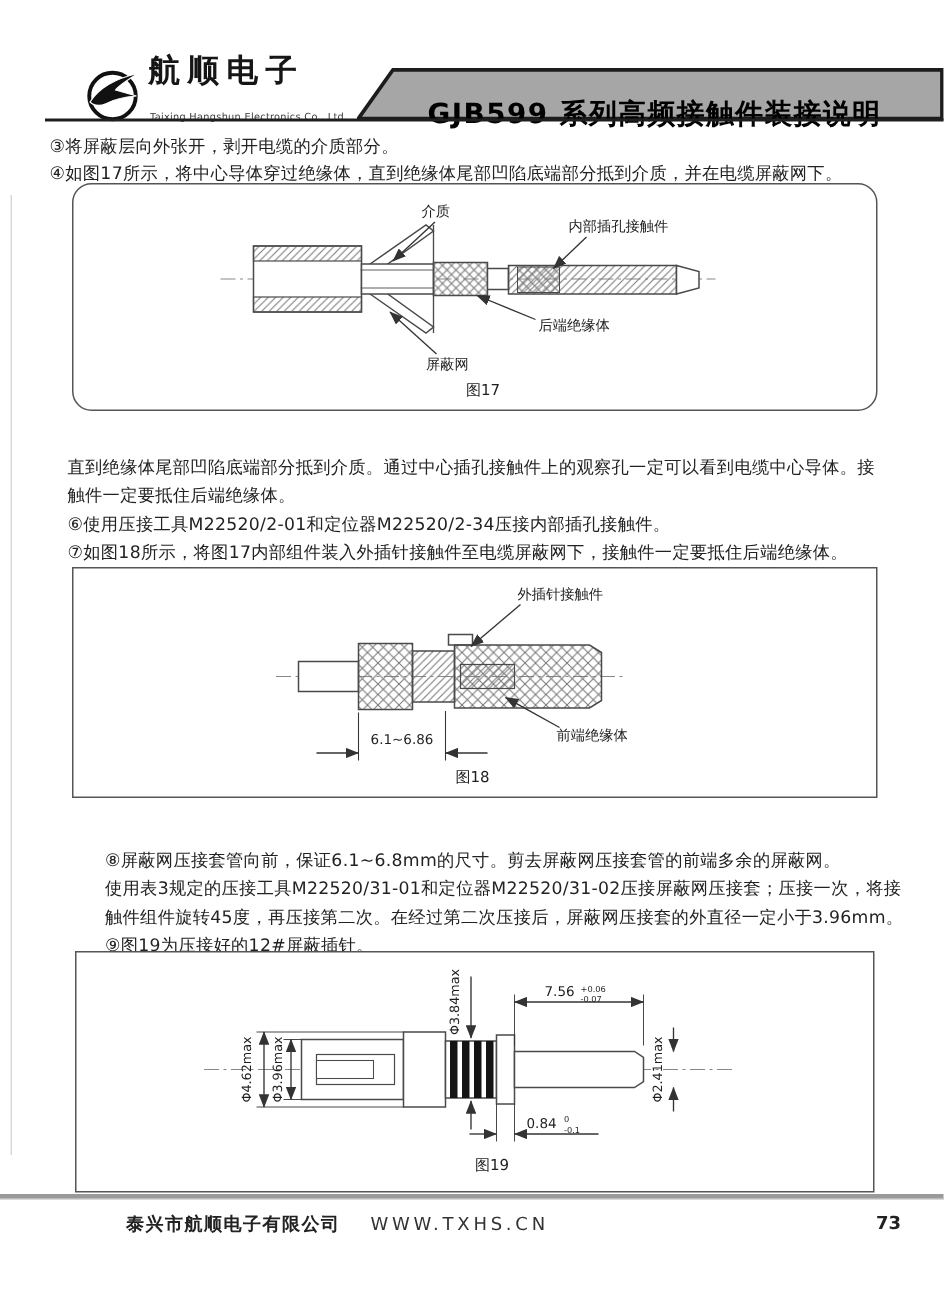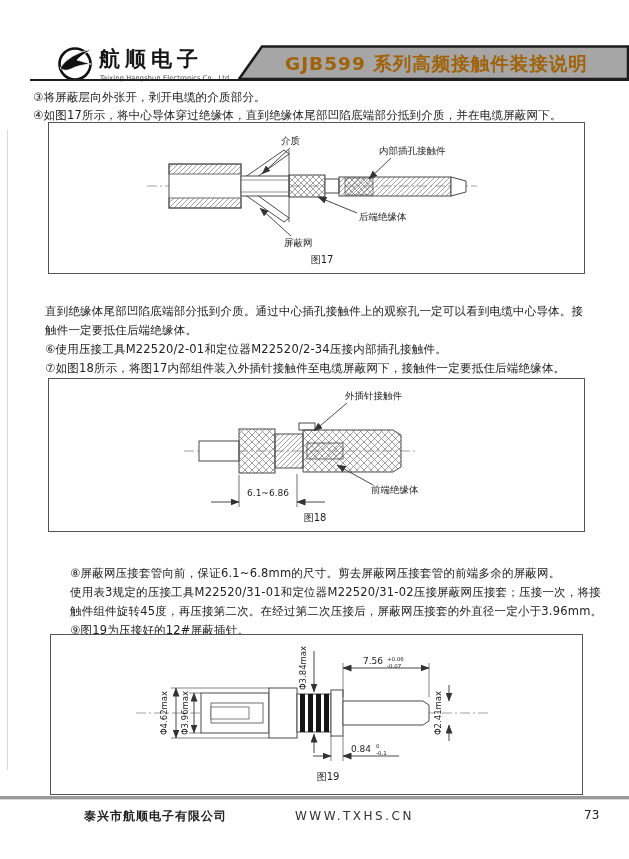--- a/index.html
+++ b/index.html
@@ -4,68 +4,68 @@
 <style>
   html,body{margin:0;padding:0;}
   body{
     width:629px;height:859px;position:relative;background:#ffffff;overflow:hidden;
     font-family:"DejaVu Sans","Liberation Sans",sans-serif;color:#1e1e1e;
   }
   .abs{position:absolute;}
   
   .logo-cn{font-size:21px;font-weight:bold;letter-spacing:5px;color:#151515;white-space:nowrap;}
   .logo-en{font-size:6.5px;color:#3a3a3a;letter-spacing:.2px;white-space:nowrap;}
-  .band-title{font-size:18.5px;font-weight:bold;color:#a16207;letter-spacing:1px;white-space:nowrap;}
+  .band-title{font-size:18.5px;font-weight:bold;color:#000000;letter-spacing:1px;white-space:nowrap;margin-top:12px;}
   .header-line{left:30px;right:0;top:79px;height:2px;background:#1f1f1f;}
   
   .txt{width:540px;font-size:11.5px;line-height:18px;letter-spacing:.2px;color:#222;}
   .txt p{margin:0;}
   
   .figbox{border:1px solid #555;background:#fff;}
   svg text{font-family:"DejaVu Sans","Liberation Sans",sans-serif;fill:#1e1e1e;}
   .lbl{font-size:9.5px;}
   .cap{font-size:10px;}
   .dimtxt{font-size:9px;}
   .toltxt{font-size:5.5px;}
   .rot{font-size:8.5px;}
   
   .footline{left:0;right:0;top:796px;height:3px;background:#9a9a9a;border-bottom:1px solid #d9d9d9;}
   .foot-company{font-size:12px;font-weight:bold;color:#222;letter-spacing:1px;white-space:nowrap;}
-  .foot-site{font-size:12px;color:#333;letter-spacing:2.5px;white-space:nowrap;margin-left:48px;}
-  .foot-page{font-size:12px;font-weight:normal;color:#222;}
+  .foot-site{font-size:12px;color:#333;letter-spacing:2.5px;white-space:nowrap;}
+  .foot-page{font-size:12px;font-weight:bold;color:#222;}
   .scan-edge{left:7px;top:130px;height:640px;width:1px;background:#d8d8d8;}
 </style>
 </head>
 <body>
 
 <div class="abs scan-edge"></div>
 
 <div class="abs" style="left:56px;top:42px;width:40px;height:44px;">
   <svg width="40" height="44" viewBox="0 0 40 44">
     <circle cx="19" cy="22" r="15.5" fill="none" stroke="#111" stroke-width="2.6"></circle>
     <path d="M4,26 Q13,12 36,7 Q23,15 21,18 L35,22 Q22,23 15,27 Q8,30 4,26 Z" fill="#111" stroke="#fff" stroke-width="0.8"></path>
   </svg>
 </div>
-<div class="abs logo-cn" style="left:99px;top:45px;">航顺电子</div>
+<div class="abs logo-cn" style="left:99px;top:33px;">航顺电子</div>
 <div class="abs logo-en" style="left:100px;top:74px;">Taixing Hangshun Electronics Co., Ltd.</div>
 
 <div class="abs" style="left:238px;top:45px;width:391px;height:36px;">
   <svg width="391" height="36" viewBox="0 0 391 36">
     <polygon points="24,1.5 390,1.5 390,34 1,34" fill="#a6a6a6" stroke="#1c1c1c" stroke-width="2.5"></polygon>
   </svg>
 </div>
 <div class="abs band-title" style="left:285px;top:51px;">GJB599 系列高频接触件装接说明</div>
 <div class="abs header-line"></div>
 
 <div class="abs txt" style="left:33px;top:88px;">
   <p>③将屏蔽层向外张开，剥开电缆的介质部分。</p>
   <p>④如图17所示，将中心导体穿过绝缘体，直到绝缘体尾部凹陷底端部分抵到介质，并在电缆屏蔽网下。</p>
 </div>
 
-<div class="abs figbox" style="left:48px;top:122px;width:535px;height:150px;">
+<div class="abs figbox" style="left:48px;top:122px;width:535px;height:150px;border-radius:13px;">
   <svg width="533" height="148" viewBox="0 0 533 148">
     <defs>
       <pattern id="diag17" width="5" height="5" patternUnits="userSpaceOnUse">
         <path d="M-1,1 l2,-2 M0,5 l5,-5 M4,6 l2,-2" stroke="#777" stroke-width="0.7"></path>
       </pattern>
       <pattern id="cross17" width="6" height="6" patternUnits="userSpaceOnUse">
         <path d="M0,0 l6,6 M6,0 l-6,6" stroke="#777" stroke-width="0.7"></path>
       </pattern>
       <marker id="a17" markerWidth="9" markerHeight="7" refX="8.5" refY="3.5" orient="auto" markerUnits="userSpaceOnUse">
         <path d="M0,0 L9,3.5 L0,7 z" fill="#333"></path>

